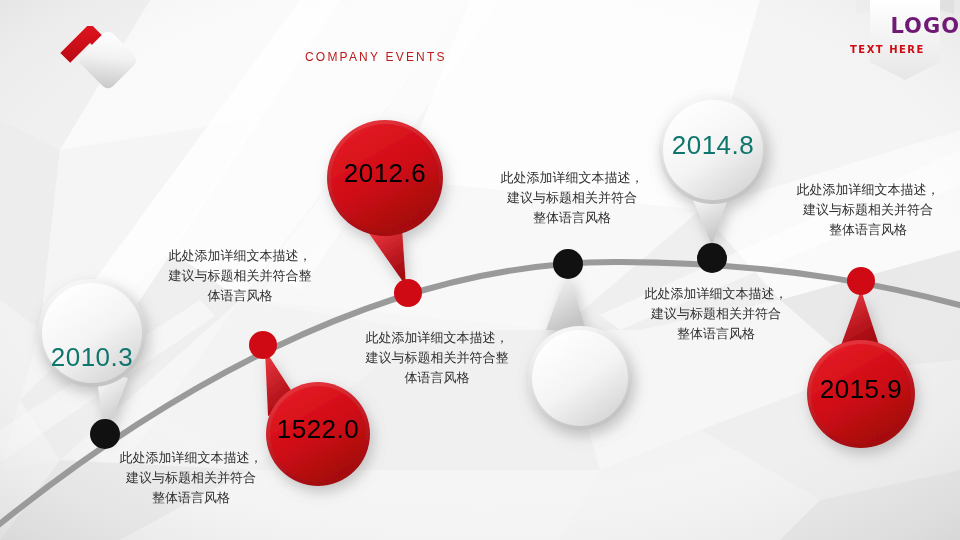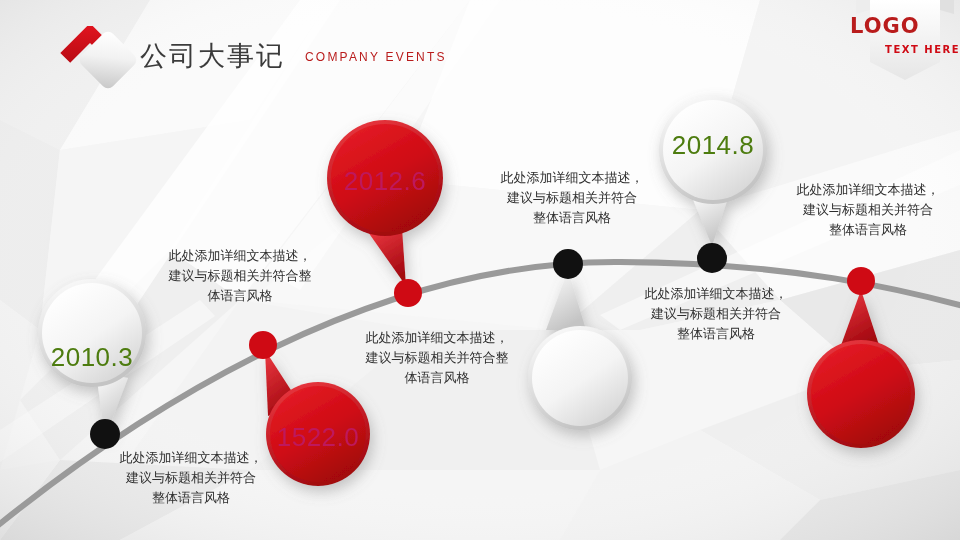--- a/index.html
+++ b/index.html
@@ -25,40 +25,40 @@
     font-family:"DejaVu Sans","Liberation Sans",sans-serif;
     white-space:nowrap;
   }
   .title-en{
     position:absolute;left:305px;top:50px;
     font-size:12px;color:#b91c1c;letter-spacing:2.2px;
     white-space:nowrap;
   }
   .corner-logo{position:absolute;right:0;top:0;width:110px;height:80px;}
   .corner-logo .lg-main{
-    position:absolute;left:0;top:14px;width:110px;text-align:left;
-    font-size:21px;font-weight:bold;color:#b91c1c;letter-spacing:1px;
+    position:absolute;left:0;top:14px;width:110px;text-align:right;
+    font-size:21px;font-weight:bold;color:#701a75;letter-spacing:1px;
     font-family:"DejaVu Sans","Liberation Sans",sans-serif;
   }
   .corner-logo .lg-sub{
-    position:absolute;left:0;top:44px;width:110px;text-align:right;
+    position:absolute;left:0;top:44px;width:110px;text-align:left;
     font-size:10px;font-weight:bold;color:#cf0a14;letter-spacing:1.5px;
     font-family:"DejaVu Sans","Liberation Sans",sans-serif;
   }
   
   #timeline{position:absolute;left:0;top:0;width:960px;height:540px;}
   
   .year{
     position:absolute;white-space:nowrap;
     font-size:26px;letter-spacing:0.5px;
     font-family:"Liberation Sans","DejaVu Sans",sans-serif;
     text-align:center;
   }
-  .year.light{color:#4d7c0f;}
-  .year.dark{color:#be185d;margin-top:8px;}
+  .year.light{color:#0f766e;}
+  .year.dark{color:#000000;}
   
   .desc{
     position:absolute;white-space:pre-line;text-align:center;
     font-size:13px;line-height:20px;color:#2e2e2e;
     font-family:"DejaVu Sans","Liberation Sans",sans-serif;
   }
 </style>
 </head>
 <body>
 
@@ -136,21 +136,20 @@
         </linearGradient>
       </defs>
       <g transform="rotate(45 34 34)">
         <path d="M8 8 H50 V22 H22 V50 H8 Z" fill="url(#redg)" rx="3"></path>
       </g>
       <g transform="rotate(45 52 34)">
         <rect x="30" y="12" width="44" height="44" rx="7" ry="7" fill="url(#silv)"></rect>
       </g>
     </svg>
 
-    <div class="title-cn">公司大事记</div>
     <div class="title-en">COMPANY EVENTS</div>
 
     <div class="corner-logo">
       <svg viewBox="0 0 110 80" width="110" height="80" xmlns="http://www.w3.org/2000/svg">
         <defs>
           <linearGradient id="bang" x1="0" y1="0" x2="0" y2="1">
             <stop offset="0%" stop-color="#ffffff"></stop>
               <stop offset="100%" stop-color="#e6e6e6"></stop>
           </linearGradient>
         </defs>
@@ -233,20 +232,21 @@
       <circle cx="861" cy="394" r="54" fill="url(#balloonRedRim)"></circle>
       <circle cx="861" cy="394" r="50" fill="url(#balloonRed)"></circle>
     </g>
     <circle cx="861" cy="281" r="14" fill="#cf0a14"></circle>
   </svg>
 
   <div class="year light" style="left:22px;top:313px;width:140px;margin-top:29px;">2010.3</div>
   <div class="year dark" style="left:248px;top:414px;width:140px;">1522.0</div>
   <div class="year dark" style="left:315px;top:158px;width:140px;">2012.6</div>
   <div class="year light" style="left:643px;top:130px;width:140px;">2014.8</div>
+  <div class="year dark" style="left:791px;top:374px;width:140px;">2015.9</div>
 
   <div class="desc" style="left:152px;top:246px;width:176px;">此处添加详细文本描述，
 建议与标题相关并符合整
 体语言风格</div>
 
   <div class="desc" style="left:98px;top:448px;width:186px;">此处添加详细文本描述，
 建议与标题相关并符合
 整体语言风格</div>
 
   <div class="desc" style="left:344px;top:328px;width:186px;">此处添加详细文本描述，

